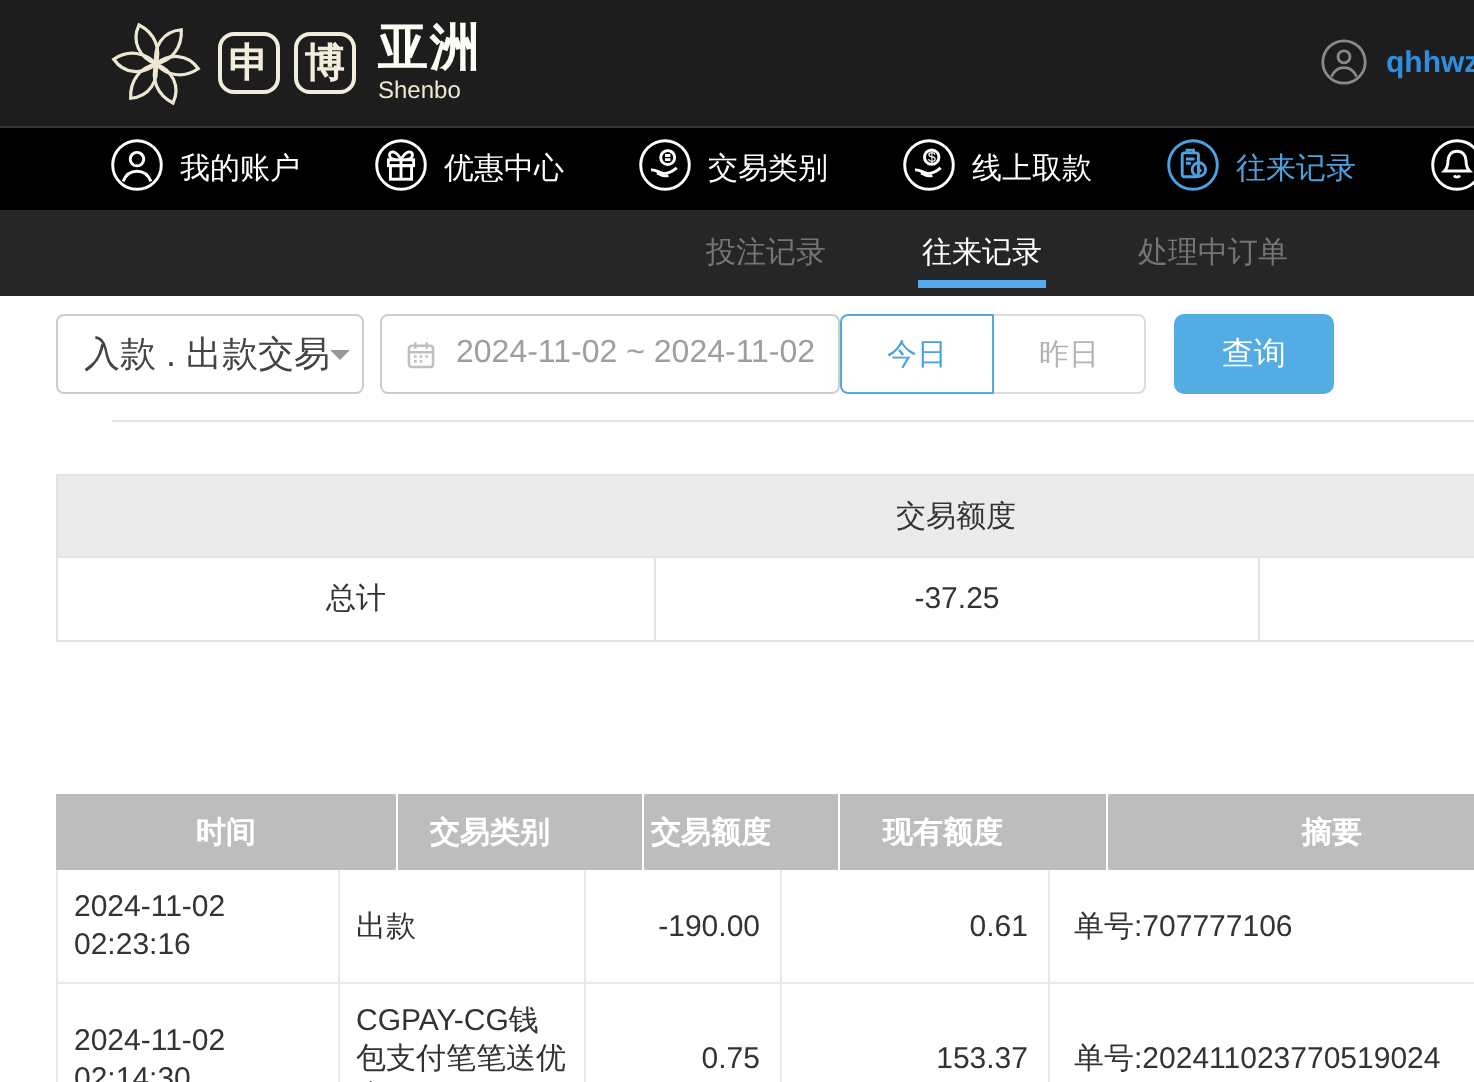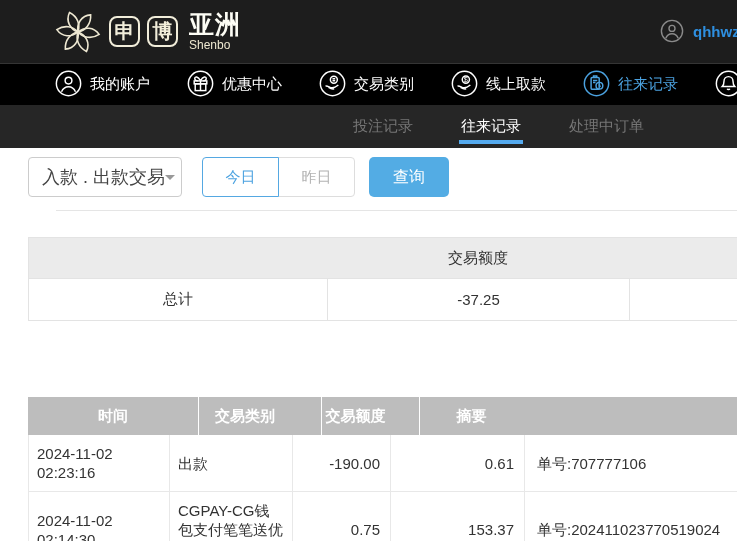--- a/index.html
+++ b/index.html
@@ -36,21 +36,21 @@
 
   
   .filter-section { padding:9px 0 0 28px; white-space:nowrap; }
   .filter-row { display:flex; align-items:center; }
   .select-box { width:154px; height:40px; border:1px solid #ccc; border-radius:4px; display:flex;
     align-items:center; justify-content:space-between; padding:0 13px; color:#444; font-size:18px; cursor:pointer; }
   .caret { width:0; height:0; border:5px solid transparent; border-top-color:#999; margin-top:5px; }
   .date-box { width:230px; height:40px; border:1px solid #ccc; border-radius:4px; margin-left:8px;
     display:flex; align-items:center; gap:9px; padding:0 11px; color:#9e9e9e; font-size:16px; cursor:pointer; }
   .date-box svg { width:17px; height:17px; color:#c0c0c0; flex:none; }
-  .btn-group { display:flex; margin-left:20px; }
+  .btn-group { display:flex; margin-left:0; }
   .qbtn { width:77px; height:40px; background:#fff; border:1px solid #ddd; color:#b3b3b3;
     font-size:15px; cursor:pointer; margin-left:-1px; font-family:inherit; }
   .qbtn:first-child { border-radius:4px 0 0 4px; margin-left:0; }
   .qbtn:last-child { border-radius:0 4px 4px 0; }
   .qbtn.active { border:1px solid #55a8e2; color:#4ba2e0; position:relative; z-index:1; }
   .search-btn { width:80px; height:40px; margin-left:14px; background:#53ace4; border:none;
     border-radius:5px; color:#fff; font-size:16px; cursor:pointer; flex:none; font-family:Liberation Sans, sans-serif; }
   .filter-divider { margin:13px 0 0 28px; border-top:1px solid #e5e5e5; }
 
   
@@ -187,20 +187,27 @@
   <div class="tab active">往来记录</div>
   <div class="tab">处理中订单</div>
 </div>
 
 <div class="filter-section">
   <div class="filter-row">
     <div class="select-box">
       <span>入款 . 出款交易</span>
       <span class="caret"></span>
     </div>
+    <div class="date-box">
+      <svg viewBox="0 0 24 24" fill="none" stroke="currentColor" stroke-width="1.8">
+        <rect x="3.5" y="5.5" width="17" height="15" rx="2"></rect>
+        <path d="M3.5 10h17M8 3v4.5M16 3v4.5M7 13h2M11 13h2M15 13h2M7 16.5h2M11 16.5h2"></path>
+      </svg>
+      <span>2024-11-02 ~ 2024-11-02</span>
+    </div>
     <div class="btn-group">
       <button class="qbtn active">今日</button>
       <button class="qbtn">昨日</button>
     </div>
     <button class="search-btn">查询</button>
   </div>
   <div class="filter-divider"></div>
 </div>
 
 <div class="summary-table">
@@ -214,20 +221,21 @@
     <div>-37.25</div>
     <div></div>
   </div>
 </div>
 
 <div class="main-table">
   <div class="mt-header">
     <div>时间</div>
     <div>交易类别</div>
     <div>交易额度</div>
+    <div>现有额度</div>
     <div>摘要</div>
   </div>
   <div class="mt-row">
     <div>2024-11-02 02:23:16</div>
     <div>出款</div>
     <div class="cell-right">-190.00</div>
     <div class="cell-right">0.61</div>
     <div class="cell-summary">单号:707777106</div>
   </div>
   <div class="mt-row">

